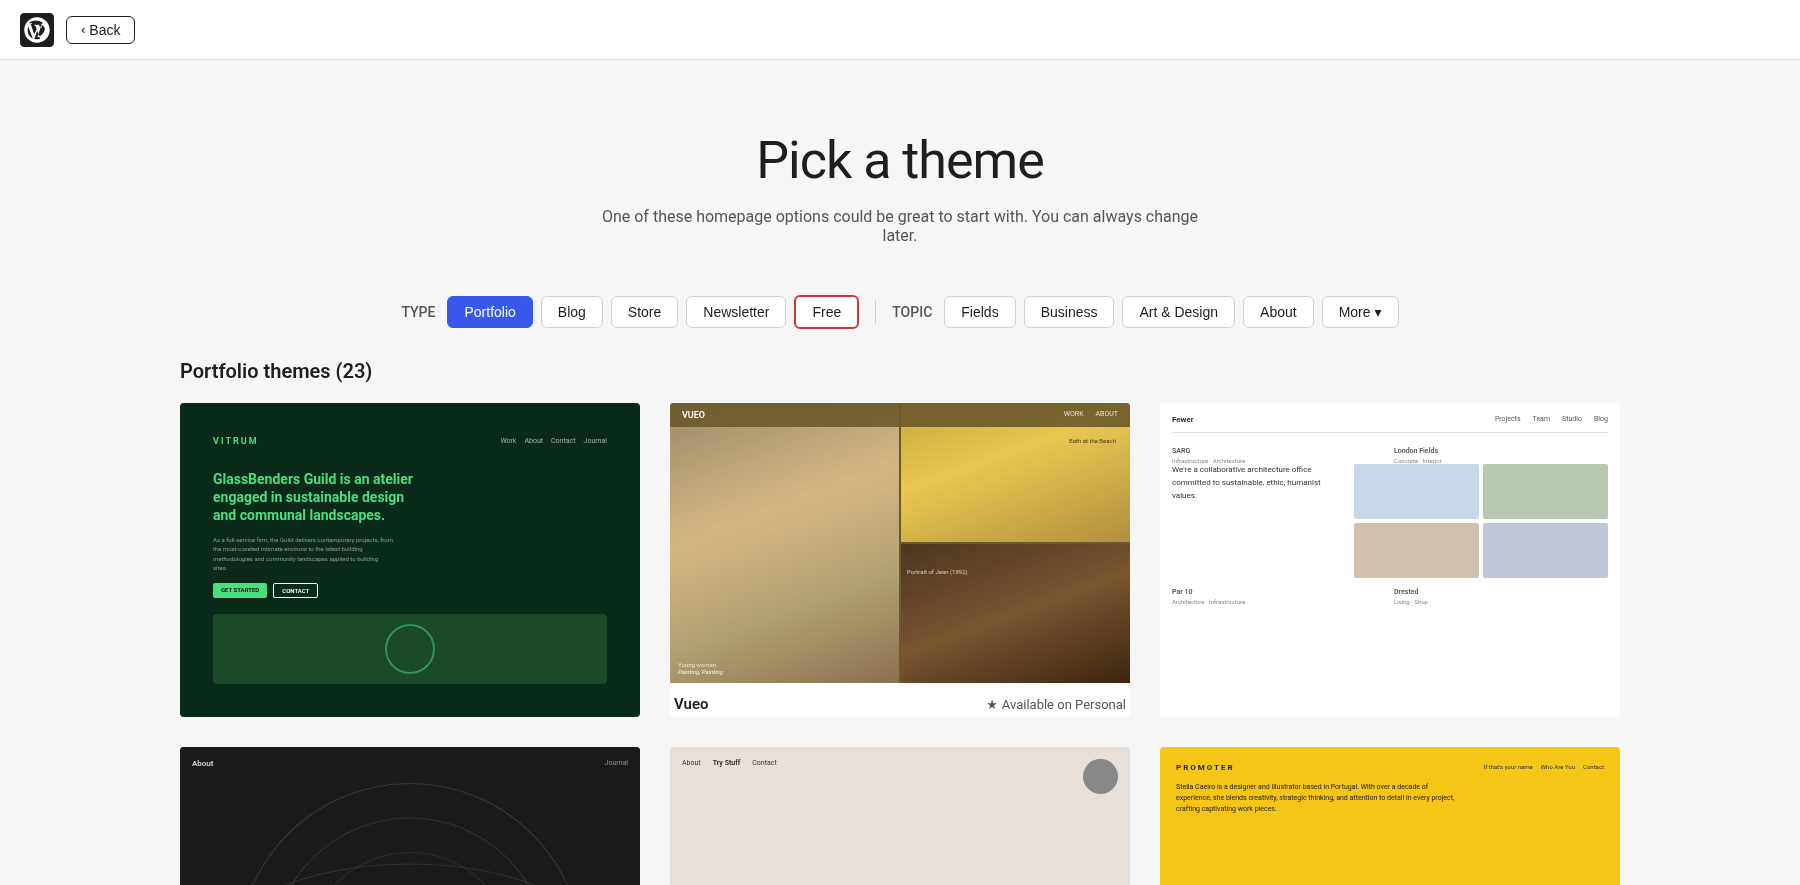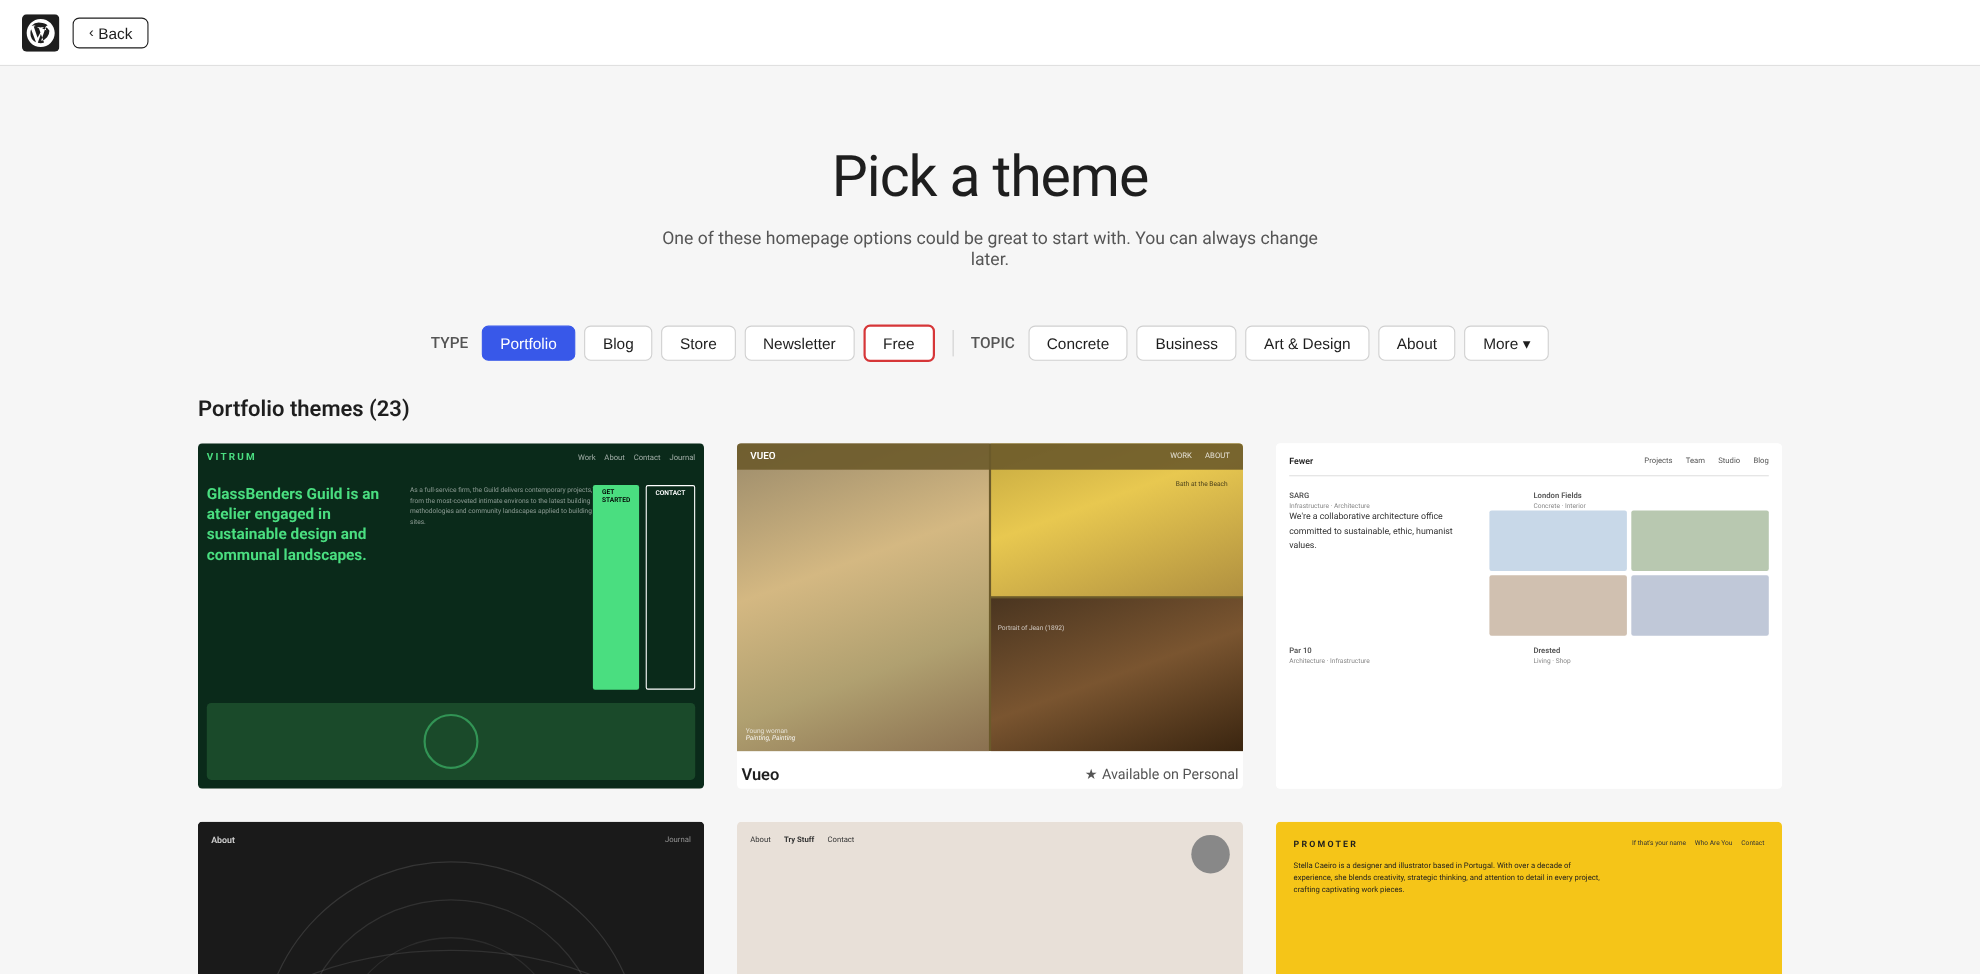--- a/index.html
+++ b/index.html
@@ -151,21 +151,21 @@
       overflow: hidden;
       position: relative;
       background: #e8e8e8;
     }
 
     
     .preview-vitrum {
       background: #0a2a1a;
       display: flex;
       flex-direction: column;
-      padding: 8px;
+      padding: 33px;
       height: 100%;
     }
     .vitrum-nav {
       display: flex;
       justify-content: space-between;
       align-items: center;
       margin-bottom: 20px;
     }
     .vitrum-logo-text {
       color: #4ade80;
@@ -176,21 +176,22 @@
     .vitrum-nav-links {
       display: flex; gap: 8px;
     }
     .vitrum-nav-link {
       color: rgba(255,255,255,0.6);
       font-size: 7px;
     }
     .vitrum-hero {
       flex: 1;
       display: flex;
-      justify-content: flex-end;
+      flex-direction: column;
+      justify-content: center;
     }
     .vitrum-heading {
       color: #4ade80;
       font-size: 14px;
       font-weight: 700;
       line-height: 1.3;
       margin-bottom: 10px;
       max-width: 200px;
     }
     .vitrum-body-text {
@@ -340,21 +341,21 @@
     <button class="filter-btn active">Portfolio</button>
     <button class="filter-btn">Blog</button>
     <button class="filter-btn">Store</button>
     <button class="filter-btn">Newsletter</button>
     <button class="filter-btn highlighted">Free</button>
 
     <div class="filter-divider"></div>
 
     <span class="filter-topic-label">TOPIC</span>
 
-    <button class="filter-btn">Concrete</button>
+    <button class="filter-btn">Fields</button>
     <button class="filter-btn">Business</button>
     <button class="filter-btn">Art &amp; Design</button>
     <button class="filter-btn">About</button>
     <button class="filter-btn more-btn">
       <span>More</span>
       <span>▾</span>
     </button>
   </div>
 
   <div class="section-header">

